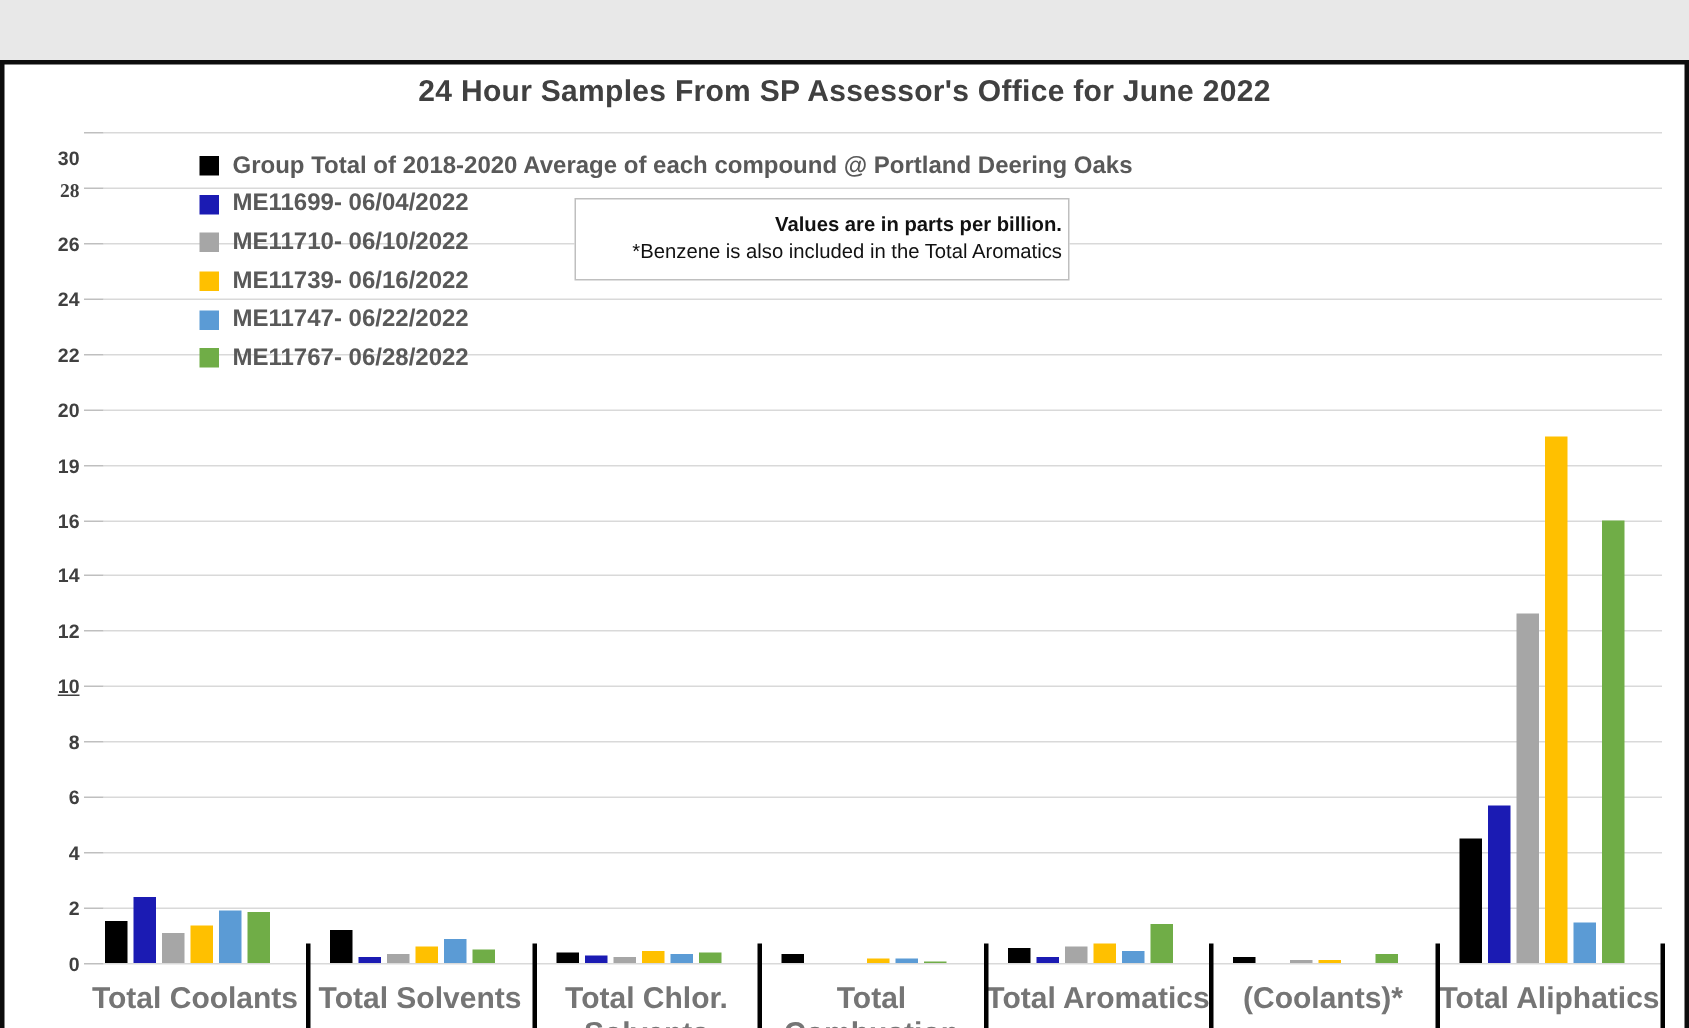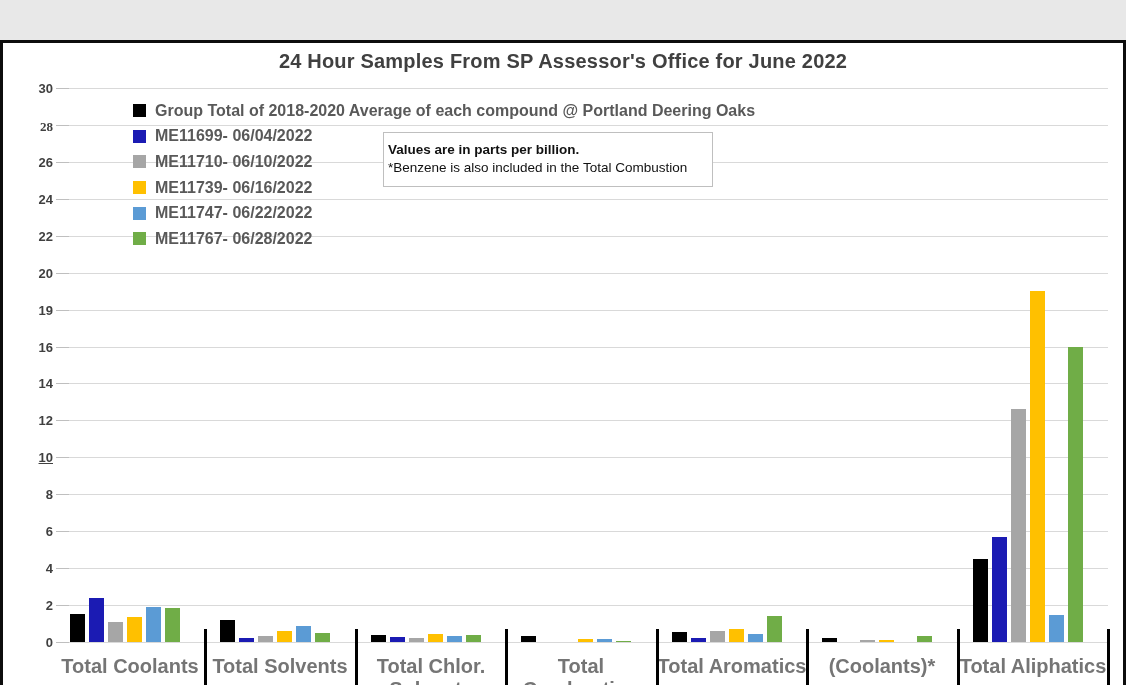--- a/index.html
+++ b/index.html
@@ -21,21 +21,21 @@
   .divider{position:absolute;width:3px;background:#000;z-index:4;}
   .cat-label{
     position:absolute;text-align:center;font-size:20px;font-weight:bold;color:#757575;z-index:2;
   }
   #legend{position:absolute;left:130px;top:55px;z-index:6;}
   .legend-item{display:flex;align-items:center;height:25.6px;}
   .legend-swatch{width:13px;height:13px;margin-right:9px;flex:0 0 auto;}
   .legend-label{font-size:16px;font-weight:bold;color:#595959;white-space:nowrap;}
   #notebox{
     position:absolute;left:380px;top:89px;width:330px;z-index:7;background:#ffffff;
-    border:1px solid #bfbfbf;text-align:left;padding:8px 4px 9px 4px;box-sizing:border-box;
+    border:1px solid #bfbfbf;text-align:right;padding:8px 4px 9px 4px;box-sizing:border-box;
   }
   #notebox .note1{font-size:13.5px;font-weight:bold;color:#111;line-height:18px;}
   #notebox .note2{font-size:13.5px;color:#111;line-height:18px;}
 </style>
 </head>
 <body>
 
 <div id="frame">
   <div class="chart-title">24 Hour Samples From SP Assessor's Office for June 2022</div>
 
@@ -63,21 +63,21 @@
         <span class="legend-label">ME11747- 06/22/2022</span>
       </div>
       <div class="legend-item">
         <span class="legend-swatch" style="background: rgb(112, 173, 71);"></span>
         <span class="legend-label">ME11767- 06/28/2022</span>
       </div>
     </div>
 
   <div id="notebox">
     <div class="note1">Values are in parts per billion.</div>
-    <div class="note2">*Benzene is also included in the Total Combustion</div>
+    <div class="note2">*Benzene is also included in the Total Aromatics</div>
   </div>
 <div class="gridline" style="left: 66px; top: 599px; width: 1039px;"></div>
     <div class="ytick-dash" style="left: 53px; top: 599px; width: 13px;"></div>
     <div class="ytick-label" style="left: 6px; top: 593px;">0</div>
     <div class="gridline" style="left: 66px; top: 562.067px; width: 1039px;"></div>
     <div class="ytick-dash" style="left: 53px; top: 562.067px; width: 13px;"></div>
     <div class="ytick-label" style="left: 6px; top: 556.067px;">2</div>
     <div class="gridline" style="left: 66px; top: 525.133px; width: 1039px;"></div>
     <div class="ytick-dash" style="left: 53px; top: 525.133px; width: 13px;"></div>
     <div class="ytick-label" style="left: 6px; top: 519.133px;">4</div>
@@ -112,21 +112,21 @@
     <div class="ytick-dash" style="left: 53px; top: 155.8px; width: 13px;"></div>
     <div class="ytick-label" style="left: 6px; top: 149.8px;">24</div>
     <div class="gridline" style="left: 66px; top: 118.867px; width: 1039px;"></div>
     <div class="ytick-dash" style="left: 53px; top: 118.867px; width: 13px;"></div>
     <div class="ytick-label" style="left: 6px; top: 112.867px;">26</div>
     <div class="gridline" style="left: 66px; top: 81.9333px; width: 1039px;"></div>
     <div class="ytick-dash" style="left: 53px; top: 81.9333px; width: 13px;"></div>
     <div class="ytick-label" style="left: 6px; top: 77px; font-family: Liberation Serif, serif;">28</div>
     <div class="gridline" style="left: 66px; top: 45px; width: 1039px;"></div>
     <div class="ytick-dash" style="left: 53px; top: 45px; width: 13px;"></div>
-    <div class="ytick-label" style="left: 6px; top: 39px;">30</div>
+    <div class="ytick-label" style="left: 6px; top: 56px;">30</div>
     <div class="bar" style="left: 67px; top: 571px; width: 15px; height: 28px; background: rgb(0, 0, 0);"></div>
     <div class="bar" style="left: 86px; top: 555px; width: 15px; height: 44px; background: rgb(27, 27, 179);"></div>
     <div class="bar" style="left: 105px; top: 579px; width: 15px; height: 20px; background: rgb(166, 166, 166);"></div>
     <div class="bar" style="left: 124px; top: 574px; width: 15px; height: 25px; background: rgb(255, 192, 0);"></div>
     <div class="bar" style="left: 143px; top: 564px; width: 15px; height: 35px; background: rgb(91, 155, 213);"></div>
     <div class="bar" style="left: 162px; top: 565px; width: 15px; height: 34px; background: rgb(112, 173, 71);"></div>
     <div class="divider" style="left: 201px; top: 586px; height: 68px; background: rgb(0, 0, 0);"></div>
     <div class="cat-label" style="left: 52px; top: 612px; width: 150px;">Total Coolants</div>
     <div class="bar" style="left: 217px; top: 577px; width: 15px; height: 22px; background: rgb(0, 0, 0);"></div>
     <div class="bar" style="left: 236px; top: 595px; width: 15px; height: 4px; background: rgb(27, 27, 179);"></div>

